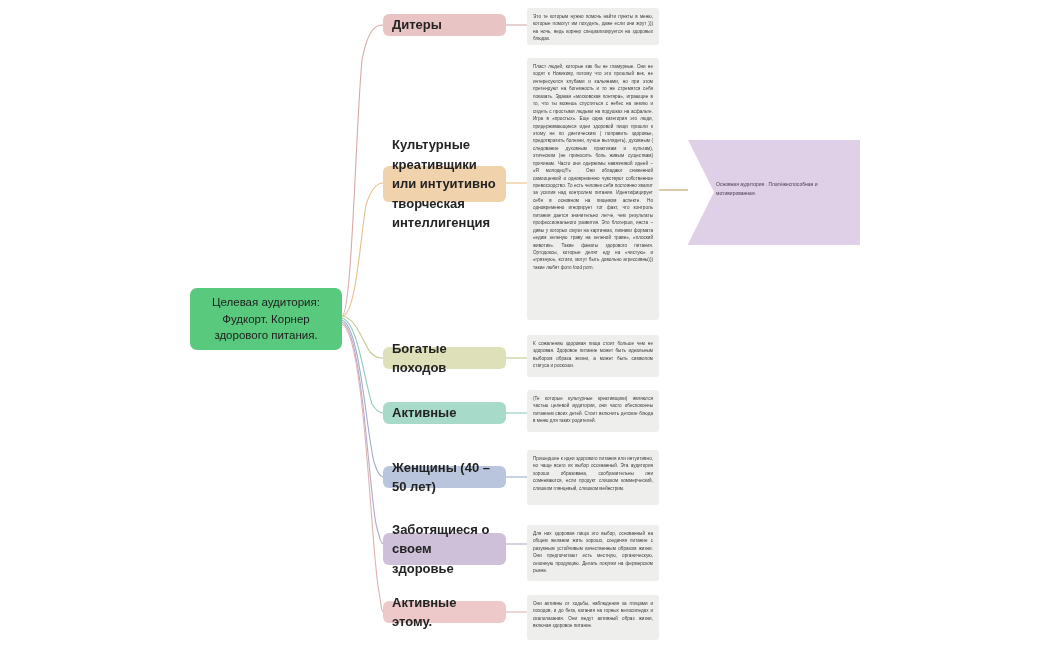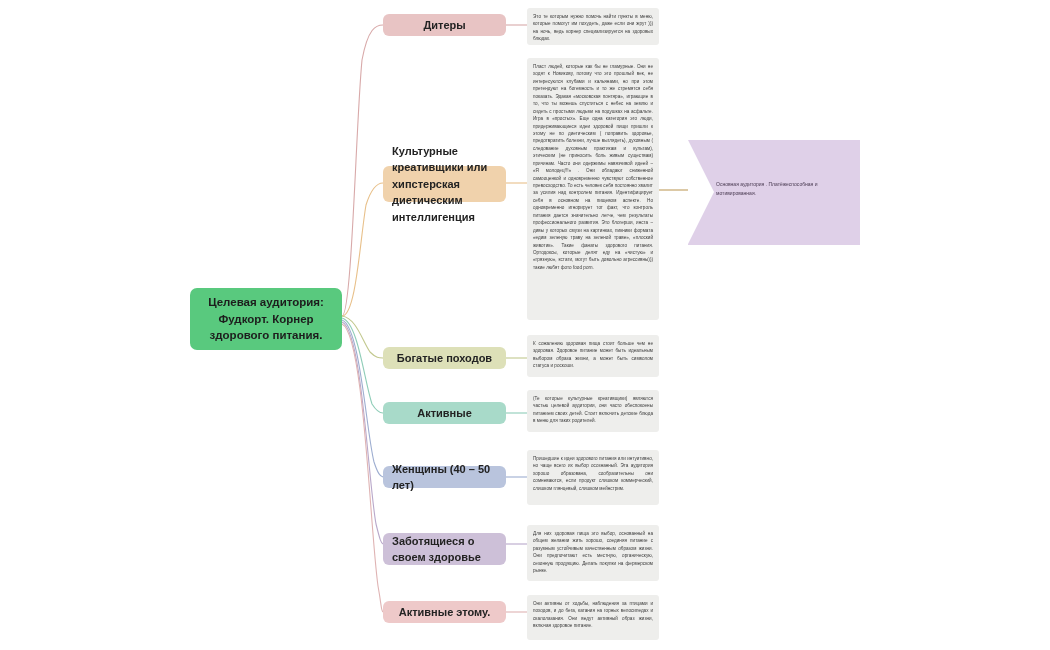--- a/index.html
+++ b/index.html
@@ -5,24 +5,24 @@
   html,body{margin:0;padding:0;background:#ffffff;}
   body{width:1050px;height:650px;position:relative;overflow:hidden;
        font-family:"Liberation Sans","DejaVu Sans",sans-serif;color:#2b2b2b;}
   #canvas{position:absolute;inset:0;width:1050px;height:650px;}
   svg.links{position:absolute;left:0;top:0;width:1050px;height:650px;pointer-events:none;}
 
   .node{position:absolute;box-sizing:border-box;border-radius:7px;}
 
   .central{left:190px;top:288px;width:152px;height:62px;background:#59c97e;
            display:flex;align-items:center;justify-content:center;text-align:center;
-           font-size:11.5px;font-weight:bold;line-height:1.45;color:#1d1d1d;padding:4px 8px;}
+           font-size:11.5px;font-weight:normal;line-height:1.45;color:#1d1d1d;padding:4px 8px;}
 
   .branch{display:flex;align-items:center;border-radius:6px;
-          font-size:11px;font-weight:bold;line-height:1.5;padding:6px 9px;color:#232323;justify-content:center;}
+          font-size:13px;font-weight:bold;line-height:1.5;padding:6px 9px;color:#232323;}
 
   .detail{position:absolute;box-sizing:border-box;background:#eeeeec;border-radius:3px;
           font-size:4.6px;line-height:1.62;color:#3a3a3a;padding:5px 6px;
           text-align:justify;letter-spacing:0.02px;}
 
   .callout{position:absolute;left:688px;top:140px;width:172px;height:105px;
            background:#dfd0e8;}
   .callout-notch{position:absolute;left:688px;top:140px;width:0;height:0;
            border-top:52.5px solid transparent;border-bottom:52.5px solid transparent;
            border-left:26px solid #ffffff;}
@@ -61,21 +61,21 @@
   </div>
 
   <div class="node branch" style="left:383px;top:14px;width:123px;height:22px;background:#e8c4c4;">
     <span>Дитеры</span>
   </div>
   <div class="detail" style="left:527px;top:8px;width:132px;height:37px;">
     <span>Это те которым нужно помочь найти пункты в меню, которые помогут им похудеть, даже если они жрут ))) на ночь, ведь корнер специализируется на здоровых блюдах.</span>
   </div>
 
   <div class="node branch" style="left:383px;top:166px;width:123px;height:36px;background:#f0d2ac;">
-    <span>Культурные креативщики или хипстерская  диетическим интеллигенция</span>
+    <span>Культурные креативщики или интуитивно  творческая интеллигенция</span>
   </div>
   <div class="detail" style="left:527px;top:58px;width:132px;height:262px;">
     <span>Пласт людей, которые как бы не гламурные. Они не ходят к Новикову, потому что это прошлый век, не интересуются клубами и кальянами, но при этом претендуют на богемность и то же стремятся себя показать. Эдакая «московская понтяра», играющие в то, что ты можешь спуститься с небес на землю и сидеть с простыми людьми на подушках на асфальте. Игра в «простых». Еще одна категория это люди, придерживающиеся идеи здоровой пищи пришли к этому не по диетическим ( поправить здоровье, предотвратить болезни, лучше выглядеть), духовным ( следование духовным практикам и культам), этическим (не приносить боль живым существам) причинам. Часто они одержимы навязчивой идеей – «Я молодец!!!» . Они обладают сниженной самооценкой и одновременно чувствуют собственное превосходство. То есть человек себя постоянно хвалит за усилия над контролем питания. Идентифицирует себя в основном на пищевом аспекте. Но одновременно игнорирует тот факт, что контроль питания дается значительно легче, чем результаты профессионального развития. Это блогерши, инста – дивы у которых смузи на картинках, пикники формата «едим зеленую траву на зеленой траве», «плоский животик». Такие фанаты здорового питания. Ортодоксы, которые делят еду на «чистую» и «грязную», кстати, могут быть довольно агрессивны))) такие любят фото food porn.</span>
   </div>
 
   <div class="node branch" style="left:383px;top:347px;width:123px;height:22px;background:#dde0b8;">
     <span>Богатые походов</span>
   </div>
   <div class="detail" style="left:527px;top:335px;width:132px;height:42px;">
     <span>К сожалению здоровая пища стоит больше чем не здоровая. Здоровое питание может быть идеальным выбором образа жизни, а может быть символом статуса и роскоши.</span>

